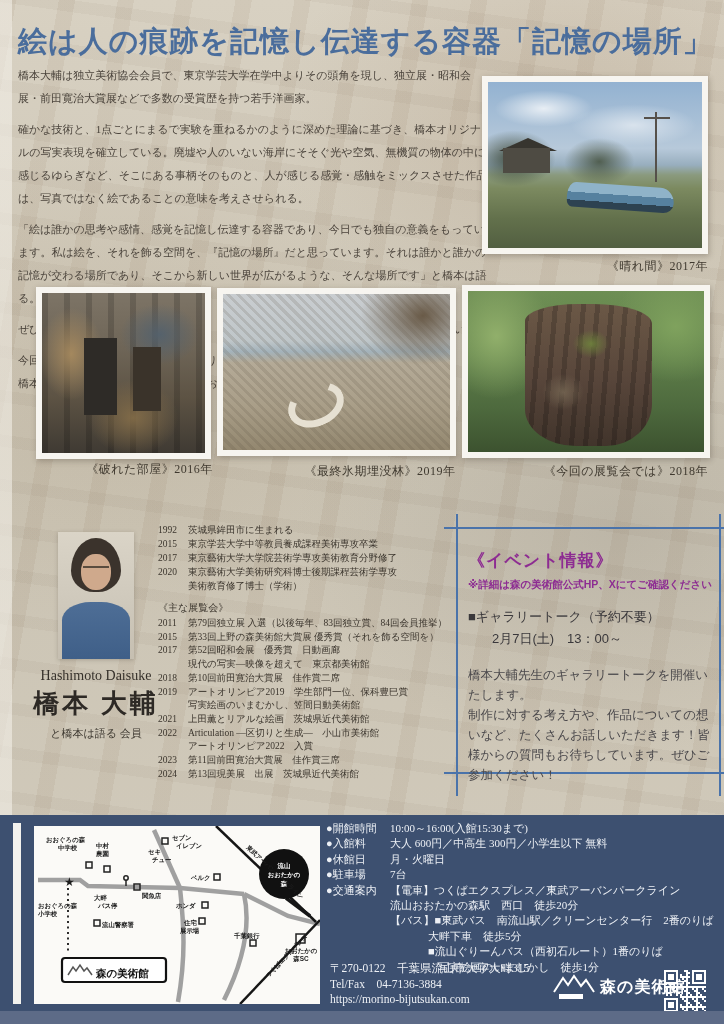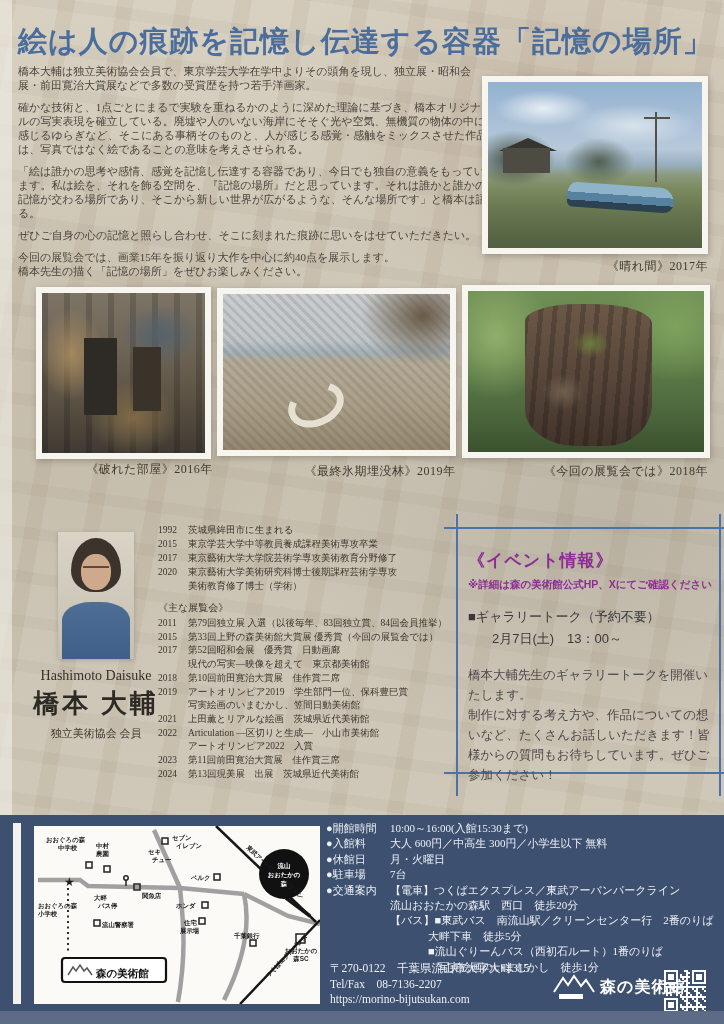--- a/index.html
+++ b/index.html
@@ -9,21 +9,21 @@
     background:
       linear-gradient(90deg, rgba(246,243,236,.55) 0 12px, rgba(0,0,0,0) 12px),
       repeating-linear-gradient(100deg, rgba(125,95,65,.08) 0 16px, rgba(0,0,0,0) 16px 58px),
       repeating-linear-gradient(8deg, rgba(110,90,70,.05) 0 12px, rgba(0,0,0,0) 12px 44px),
       radial-gradient(420px 300px at 78% 12%, rgba(150,120,90,.20), rgba(0,0,0,0) 70%),
       radial-gradient(500px 360px at 15% 38%, rgba(160,140,110,.16), rgba(0,0,0,0) 70%),
       radial-gradient(460px 320px at 85% 52%, rgba(120,115,105,.18), rgba(0,0,0,0) 70%),
       linear-gradient(180deg,#d8d1c2,#cbc4b4 45%,#d2cbbc);}
   .title{position:absolute;left:18px;top:22px;font-size:29px;font-weight:bold;
          color:#4a6d9c;letter-spacing:1px;white-space:nowrap;}
-  .intro{position:absolute;left:18px;top:64px;width:470px;font-size:11px;line-height:14px;}
+  .intro{position:absolute;left:18px;top:64px;width:470px;font-size:11px;line-height:23px;}
   .intro p{margin:0 0 8px;white-space:pre-line;}
   .frame{position:absolute;background:#f7f5f0;padding:6px;box-sizing:border-box;
          box-shadow:1px 2px 6px rgba(60,50,40,.30);}
   .art{position:relative;width:100%;height:100%;overflow:hidden;}
   .cap{position:absolute;font-size:12px;color:#3f392f;letter-spacing:.5px;}
   
   .hm{background:
       radial-gradient(70px 26px at 26% 16%, rgba(255,255,255,.75), rgba(0,0,0,0) 70%),
       radial-gradient(90px 30px at 68% 26%, rgba(255,255,255,.55), rgba(0,0,0,0) 70%),
       radial-gradient(60px 40px at 12% 46%, rgba(52,64,46,.9), rgba(0,0,0,0) 70%),
@@ -163,21 +163,21 @@
   <div class="cap" style="left:480px;top:463px;width:228px;text-align:right;">《今回の展覧会では》2018年</div>
 
   <div class="photo">
     <div class="ph-hair"></div>
     <div class="ph-face"></div>
     <div class="ph-glasses"></div>
     <div class="ph-shirt"></div>
   </div>
   <div class="name-en">Hashimoto Daisuke</div>
   <div class="name-jp">橋本 大輔</div>
-  <div class="affil">独立美術協会 会員</div>
+  <div class="affil">と橋本は語る 会員</div>
 
   <div class="bio">
     <div class="bio-row">
         <span class="bio-year">1992</span>
         <span>茨城県鉾田市に生まれる</span>
       </div>
     <div class="bio-row">
         <span class="bio-year">2015</span>
         <span>東京学芸大学中等教員養成課程美術専攻卒業</span>
       </div>
@@ -193,21 +193,21 @@
         <span class="bio-year"></span>
         <span>美術教育修了博士（学術）</span>
       </div>
     <div class="bio-heading">《主な展覧会》</div>
     <div class="bio-row bio-ex">
         <span class="bio-year">2011</span>
         <span>第79回独立展 入選（以後毎年、83回独立賞、84回会員推挙）</span>
       </div>
     <div class="bio-row bio-ex">
         <span class="bio-year">2015</span>
-        <span>第33回上野の森美術館大賞展 優秀賞（今回の展覧会では）</span>
+        <span>第33回上野の森美術館大賞展 優秀賞（それを飾る空間を）</span>
       </div>
     <div class="bio-row bio-ex">
         <span class="bio-year">2017</span>
         <span>第52回昭和会展　優秀賞　日動画廊</span>
       </div>
     <div class="bio-row bio-ex">
         <span class="bio-year"></span>
         <span>現代の写実―映像を超えて　東京都美術館</span>
       </div>
     <div class="bio-row bio-ex">
@@ -353,21 +353,21 @@
         </div>
       <div class="ind1">流山おおたかの森駅　西口　徒歩20分</div>
       <div class="ind1">【バス】■東武バス　南流山駅／クリーンセンター行　2番のりば</div>
       <div class="ind2">大畔下車　徒歩5分</div>
       <div class="ind2">■流山ぐりーんバス（西初石ルート）1番のりば</div>
       <div class="ind3">写実絵画のいまむかし　徒歩1分</div>
     </div>
 
     <div class="faddr">
       <div>〒270-0122　千葉県流山市大字大畔315</div>
-      <div>Tel/Fax　08-7136-2207</div>
+      <div>Tel/Fax　04-7136-3884</div>
       <div class="furl">https://morino-bijutsukan.com</div>
     </div>
 
     <div class="flogo">
       <svg width="44" height="28" viewBox="0 0 44 28">
         <path d="M2,19 L11,5 L16,12 L22,3 L29,13 L34,7 L42,19" fill="none" stroke="#fff" stroke-width="2"></path>
         <rect x="7" y="21" width="24" height="5" fill="#fff"></rect>
       </svg>
       <span class="flogo-text">森の美術館</span>
     </div>

